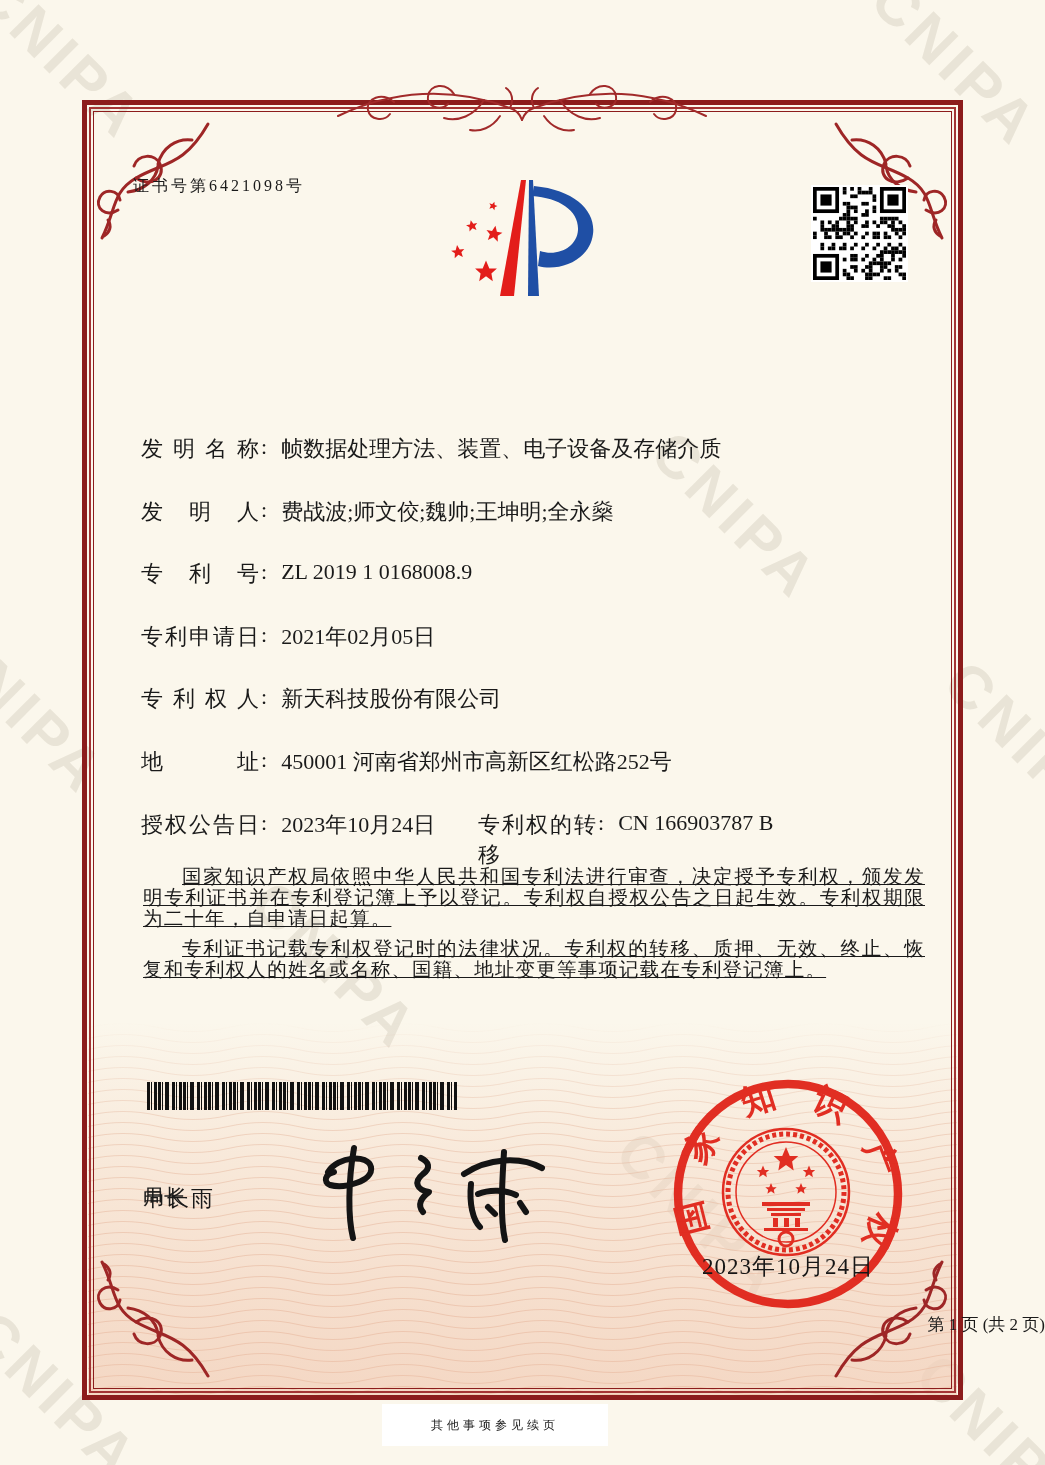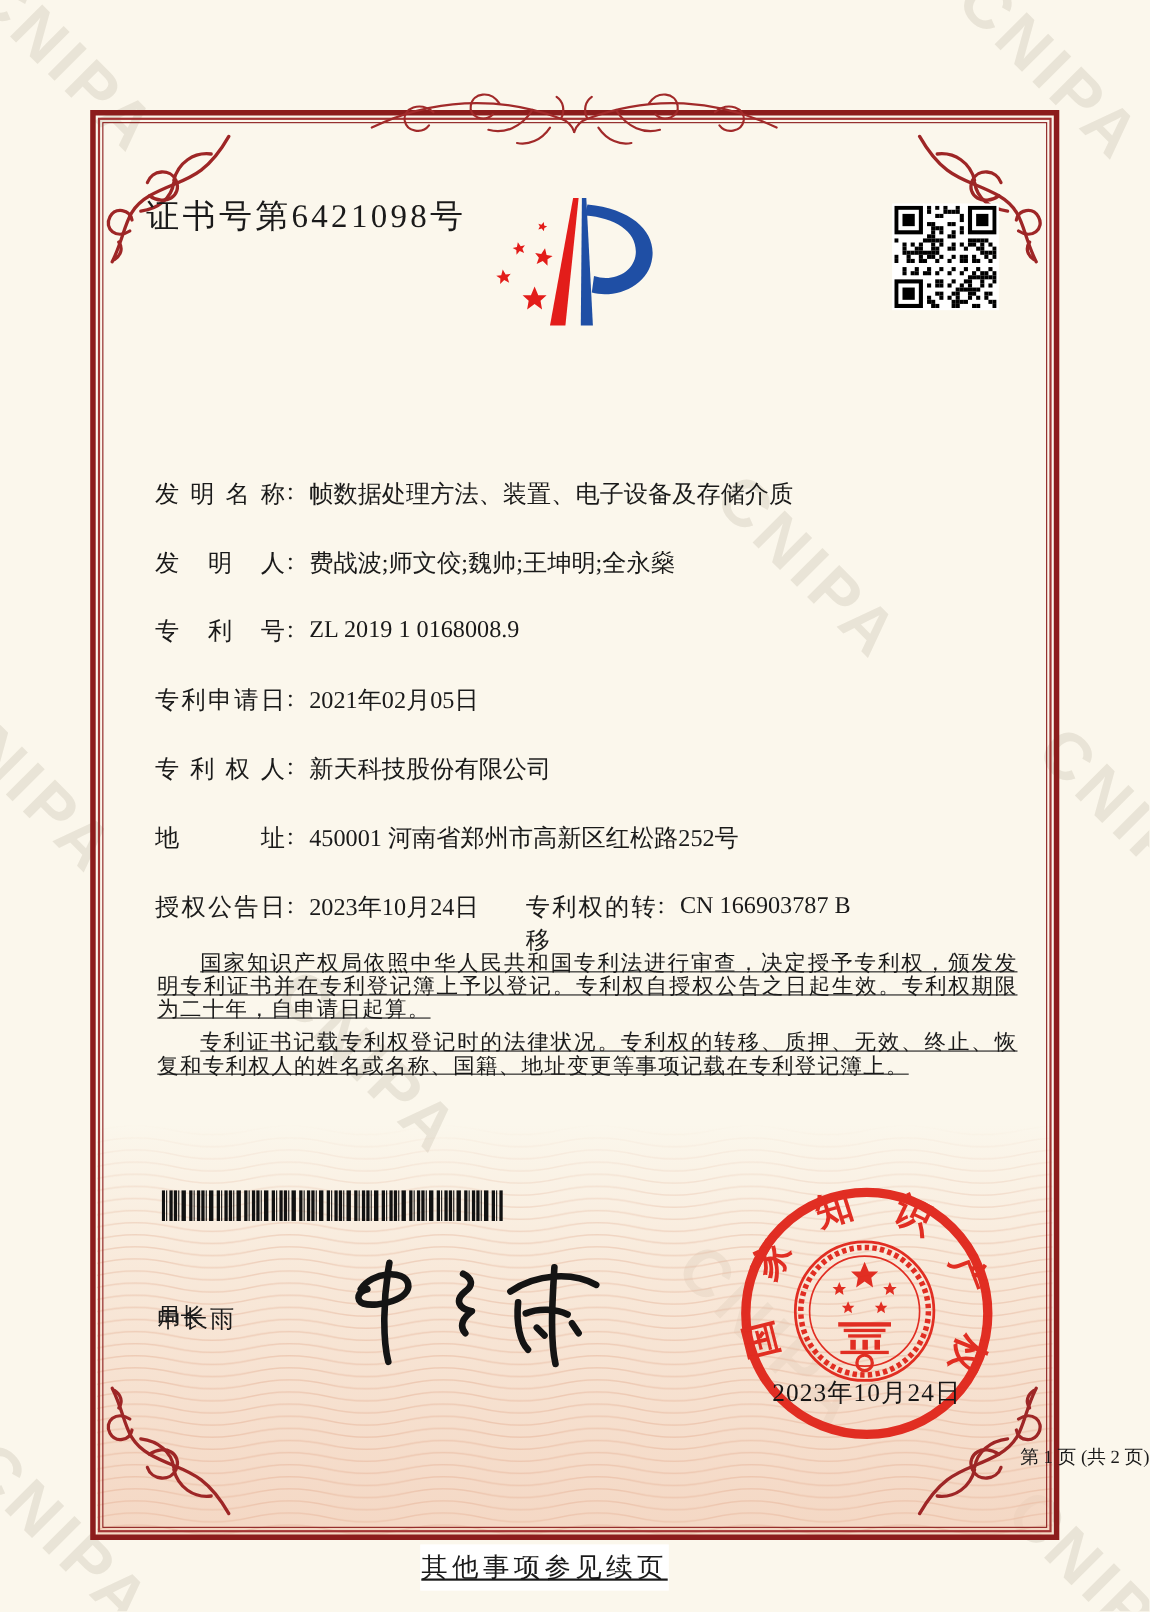--- a/index.html
+++ b/index.html
@@ -22,21 +22,21 @@
   .f2{position:absolute;inset:7px;border:2px solid #a43434;}
   .f3{position:absolute;inset:11px;border:1.5px solid #8c1c1c;}
   .corner{position:absolute;width:130px;height:130px;z-index:3;}
   .corner.tl{left:94px;top:114px;transform:scale(-1,-1);}
   .corner.tr{left:820px;top:114px;transform:scale(1,-1);}
   .corner.bl{left:94px;top:1256px;transform:scale(-1,1);}
   .corner.br{left:820px;top:1256px;}
   .top-flourish{position:absolute;left:332px;top:70px;z-index:3;}
 
   
-  .cert-no{position:absolute;left:133px;top:176px;font-size:30px;letter-spacing:3px;z-index:4;}
+  .cert-no{position:absolute;left:133px;top:176px;font-size:16px;letter-spacing:3px;z-index:4;}
   .logo{position:absolute;left:436px;top:166px;z-index:4;}
   .qr{position:absolute;left:811px;top:185px;z-index:4;background:#fff;padding:2px;}
   .title{position:absolute;left:0;top:306px;width:100%;text-align:center;font-size:46px;font-weight:bold;
          letter-spacing:18px;text-indent:18px;z-index:4;}
 
   
   .fields{position:absolute;left:141px;top:434px;width:790px;z-index:4;font-size:22px;}
   .frow{position:relative;height:62.6px;display:flex;align-items:flex-start;}
   .flabel{display:inline-block;width:118px;text-align:justify;text-align-last:justify;}
   .fcolon{display:inline-block;margin-left:2px;margin-right:14px;}
@@ -54,21 +54,21 @@
                   font-family:"Liberation Sans","DejaVu Sans",sans-serif;}
   .official-name{position:absolute;left:143px;top:1184px;font-size:22px;z-index:4;
                  font-family:"Liberation Sans","DejaVu Sans",sans-serif;letter-spacing:2px;}
   .signature{position:absolute;left:308px;top:1132px;z-index:5;}
   .seal{position:absolute;left:670px;top:1076px;z-index:5;opacity:0.94;}
   .seal-date{position:absolute;left:670px;top:1251px;width:236px;text-align:center;font-size:23px;
              color:#161616;z-index:6;letter-spacing:1px;}
   .page-info{position:absolute;left:0;top:1313px;width:100%;text-align:right;font-size:17px;z-index:4;}
   .cont-box{position:absolute;left:382px;top:1404px;width:226px;height:42px;background:#ffffff;z-index:6;
             display:flex;align-items:center;justify-content:center;}
-  .cont-text{font-size:24px;letter-spacing:4px;text-decoration:underline;}
+  .cont-text{font-size:12px;letter-spacing:4px;}
 </style>
 </head>
 <body>
 
 <div class="page">
 
   <div class="wm" style="left:60px;top:55px">CNIPA</div>
   <div class="wm" style="left:955px;top:62px">CNIPA</div>
   <div class="wm" style="left:735px;top:515px">CNIPA</div>
   <div class="wm" style="left:22px;top:710px">CNIPA</div>

